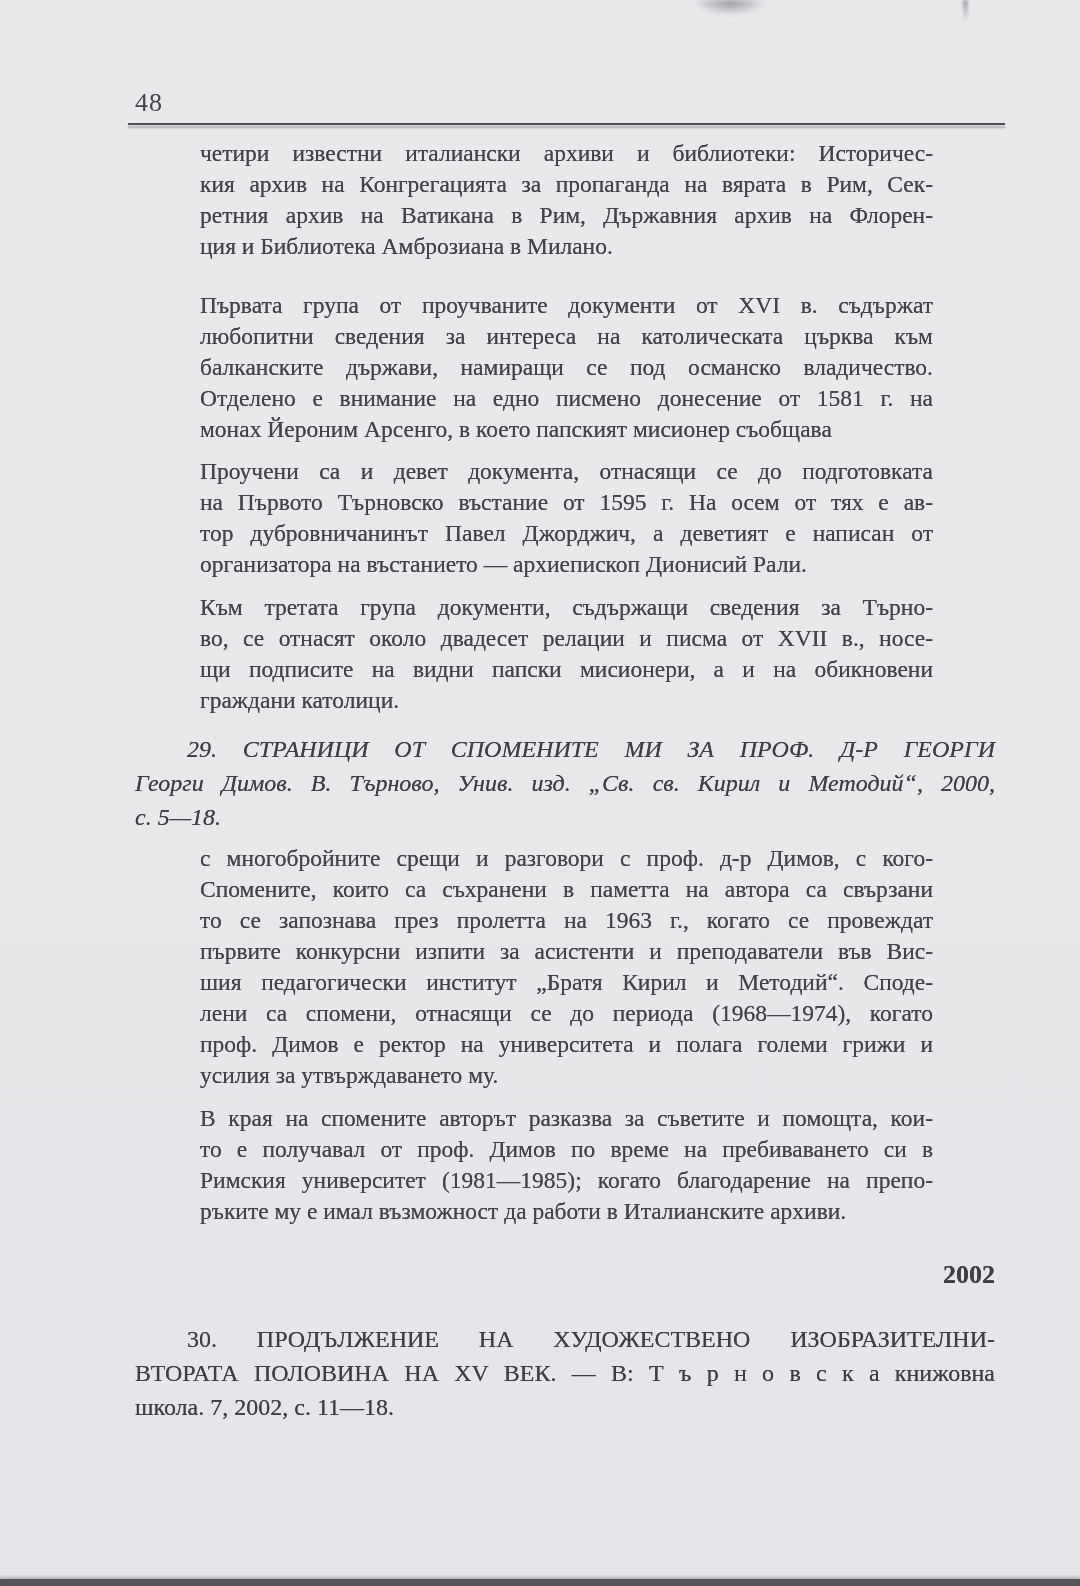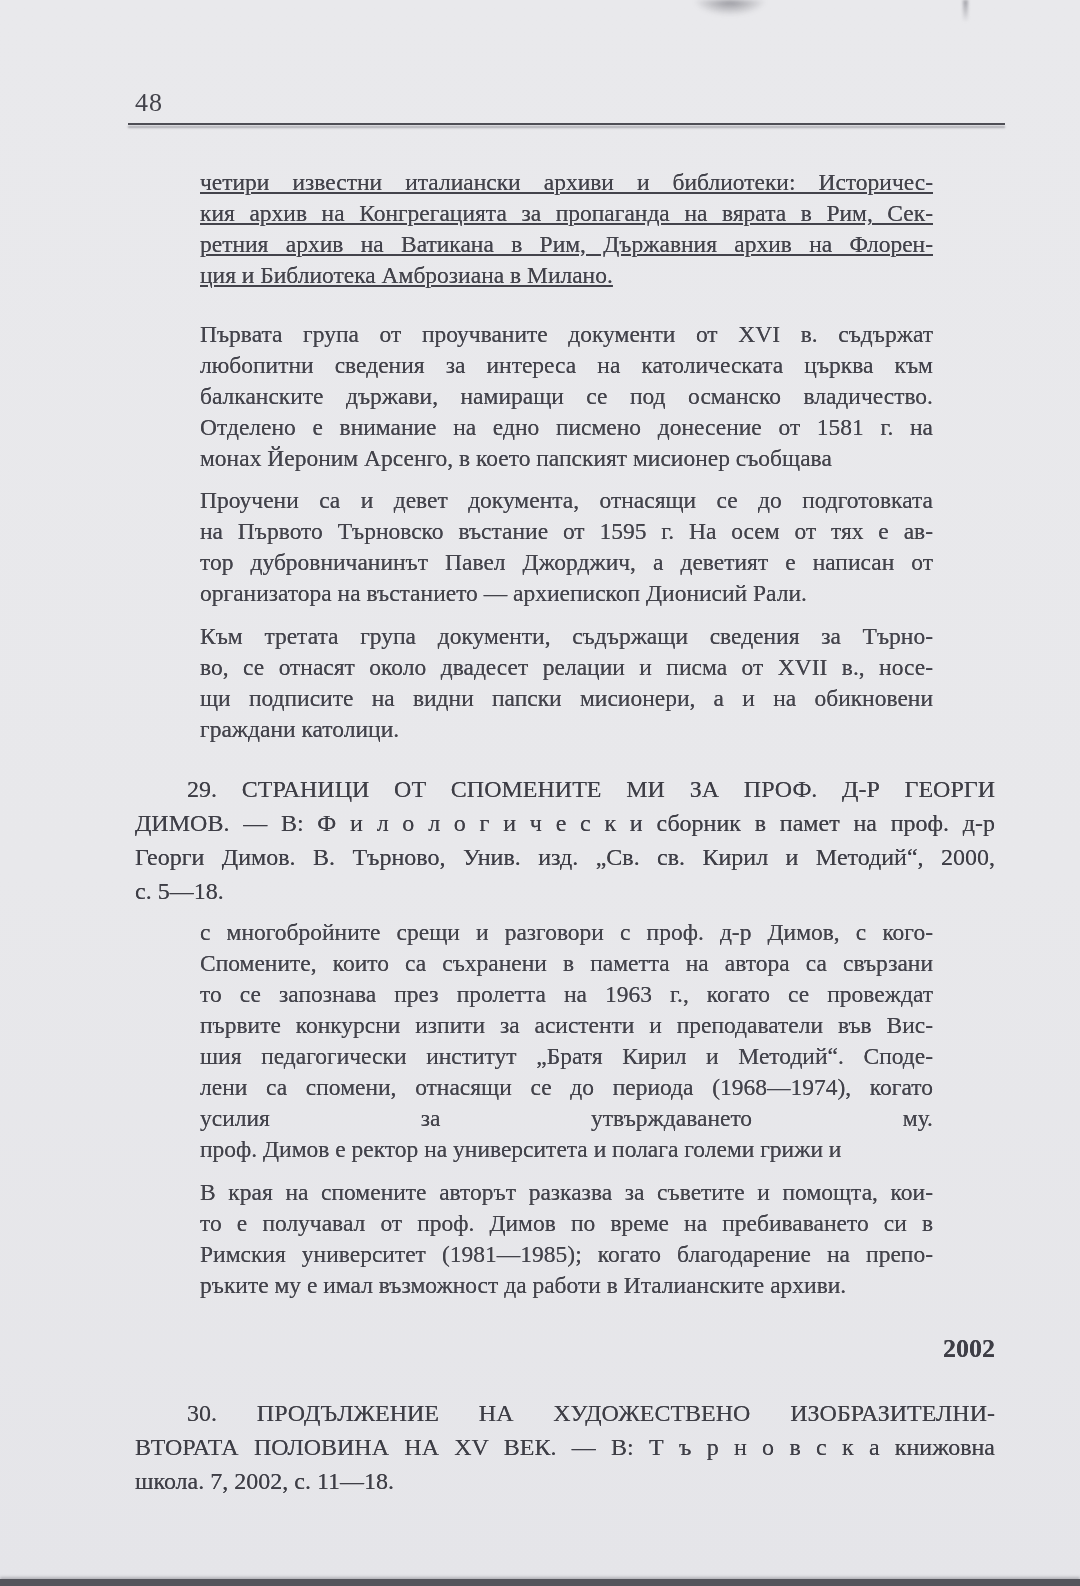--- a/index.html
+++ b/index.html
@@ -61,25 +61,25 @@
     font-size: 23.5px;
     line-height: 31px;
   }
   .entry {
     width: 860px;
     font-size: 24px;
     line-height: 34px;
     color: #3e3e46;
   }
   .entry .line:first-child { text-indent: 52px; }
-  .a-cont  { margin-top: 42px; text-decoration: underline; }
+  .a-cont  { margin-top: 13px; }
   .a-g1    { margin-top: 28px; }
   .a-g2    { margin-top: 11px; }
   .a-g3    { margin-top: 12px; }
-  .e29     { margin-top: 27px; }
+  .e29     { margin-top: 16px; font-style: italic; }
   .a-29a   { margin-top: 9px;  }
   .a-29b   { margin-top: 12px; }
   .year-heading {
     width: 860px;
     margin-top: 31px;
     text-align: right;
     font-size: 26px;
     font-weight: bold;
     line-height: 34px;
     color: #3e3e46;
@@ -124,34 +124,33 @@
 
   <div class="para annotation a-g3">
       <div class="line">Към третата група документи, съдържащи сведения за Търно-</div>
       <div class="line">во, се отнасят около двадесет релации и писма от XVII в., носе-</div>
       <div class="line">щи подписите на видни папски мисионери, а и на обикновени</div>
       <div class="line">граждани католици.</div>
     </div>
 
   <div class="para entry e29">
       <div class="line">29. СТРАНИЦИ ОТ СПОМЕНИТЕ МИ ЗА ПРОФ. Д-Р ГЕОРГИ</div>
-      <div class="line">ДИМОВ. — В: Ф и л о л о г и ч е с к и  сборник в памет на проф. д-р</div>
       <div class="line">Георги Димов. В. Търново, Унив. изд. „Св. св. Кирил и Методий“, 2000,</div>
       <div class="line">с. 5—18.</div>
     </div>
 
   <div class="para annotation a-29a">
       <div class="line">с многобройните срещи и разговори с проф. д-р Димов, с кого-</div>
       <div class="line">Спомените, които са съхранени в паметта на автора са свързани</div>
       <div class="line">то се запознава през пролетта на 1963 г., когато се провеждат</div>
       <div class="line">първите конкурсни изпити за асистенти и преподаватели във Вис-</div>
       <div class="line">шия педагогически институт „Братя Кирил и Методий“. Споде-</div>
       <div class="line">лени са спомени, отнасящи се до периода (1968—1974), когато</div>
+      <div class="line">проф. Димов е ректор на университета и полага големи грижи и</div>
       <div class="line">усилия за утвърждаването му.</div>
-      <div class="line">проф. Димов е ректор на университета и полага големи грижи и</div>
     </div>
 
   <div class="para annotation a-29b">
       <div class="line">В края на спомените авторът разказва за съветите и помощта, кои-</div>
       <div class="line">то е получавал от проф. Димов по време на пребиваването си в</div>
       <div class="line">Римския университет (1981—1985); когато благодарение на препо-</div>
       <div class="line">ръките му е имал възможност да работи в Италианските архиви.</div>
     </div>
 
   <div class="year-heading">2002</div>

